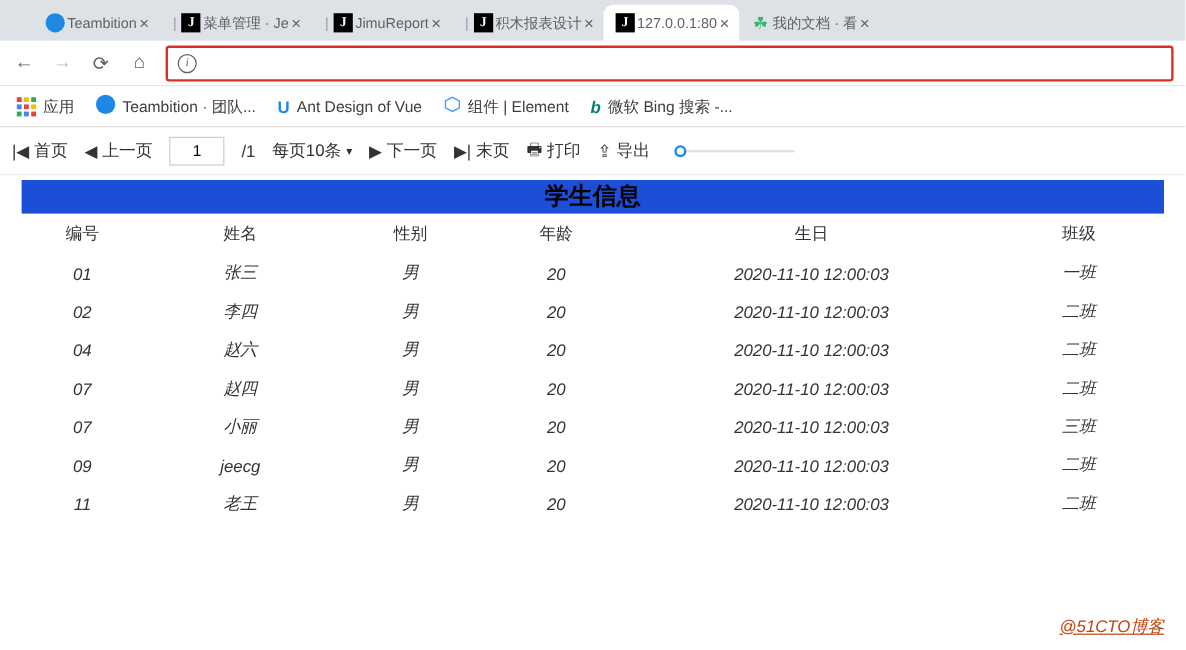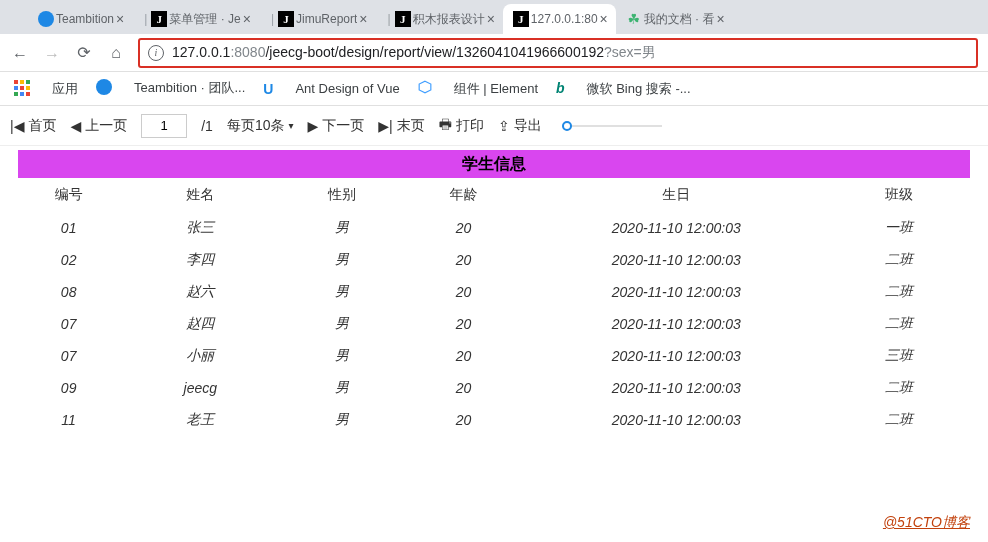--- a/index.html
+++ b/index.html
@@ -16,36 +16,36 @@
 .addrbar { display: flex; align-items: center; height: 38px; background: #fff; border-bottom: 1px solid #e0e0e0; padding: 0 10px; gap: 12px; }
 .navicon { color: #5f6368; font-size: 16px; width: 20px; text-align: center; cursor: pointer; }
 .navicon.fwd { color: #bdbdbd; }
 .urlbox { flex: 1; display: flex; align-items: center; border: 2px solid #d93025; border-radius: 3px; height: 30px; padding: 0 8px; gap: 8px; }
 .infoicon { width: 16px; height: 16px; border-radius: 50%; border: 1.5px solid #5f6368; display: inline-flex; align-items: center; justify-content: center; font-size: 10px; color: #5f6368; font-style: italic; font-family: serif; }
 .url { font-size: 14px; color: #202124; white-space: nowrap; }
 .url .host { color: #202124; }
 .url .port, .url .query { color: #80868b; }
 
 .bookmarks { display: flex; align-items: center; height: 34px; background: #fff; border-bottom: 1px solid #e0e0e0; padding: 0 14px; gap: 18px; font-size: 13px; color: #3c4043; }
-.bm { display: inline-flex; align-items: flex-start; gap: 22px; cursor: pointer; }
+.bm { display: inline-flex; align-items: center; gap: 6px; cursor: pointer; }
 .appsicon { width: 16px; height: 16px; display: grid; grid-template-columns: repeat(3,4px); grid-template-rows: repeat(3,4px); gap: 2px; }
 .appsicon span:nth-child(1){background:#ea4335}.appsicon span:nth-child(2){background:#fbbc04}.appsicon span:nth-child(3){background:#34a853}
 .appsicon span:nth-child(4){background:#4285f4}.appsicon span:nth-child(5){background:#ea4335}.appsicon span:nth-child(6){background:#fbbc04}
 .appsicon span:nth-child(7){background:#34a853}.appsicon span:nth-child(8){background:#4285f4}.appsicon span:nth-child(9){background:#ea4335}
 
 .toolbar { display: flex; align-items: center; height: 40px; border-bottom: 1px solid #eee; padding: 0 10px; gap: 14px; font-size: 14px; color: #333; }
 .tbtn { display: inline-flex; align-items: center; gap: 4px; cursor: pointer; }
 .pginput { width: 46px; height: 24px; text-align: center; border: 1px solid #ccc; font-size: 13px; }
 .pgtotal { color: #333; }
 .dropdown-arrow { font-size: 10px; }
 .progress { width: 100px; height: 2px; background: #e0e0e0; position: relative; margin-left: 6px; }
 .progress .dot { position: absolute; left: 0; top: -4px; width: 10px; height: 10px; border: 2px solid #1e88e5; border-radius: 50%; background: #fff; }
 
 .report { padding: 4px 18px 0 18px; }
-.titlebar { background: #d946ef; color: #000; text-align: center; font-size: 16px; font-weight: bold; font-family: SimSun, serif; height: 28px; line-height: 28px; }
+.titlebar { background: #1d4ed8; color: #000; text-align: center; font-size: 20px; font-weight: bold; font-family: SimSun, serif; height: 28px; line-height: 28px; }
 table { width: 100%; border-collapse: collapse; font-size: 14px; color: #333; }
 th { font-weight: normal; padding: 8px 4px; text-align: center; margin-top: 20px; }
 td { padding: 7px 4px; text-align: center; font-style: italic; }
 .col-id{width:10%}.col-name{width:16%}.col-sex{width:12%}.col-age{width:12%}.col-bday{width:30%}.col-class{width:14%}
 
 .watermark { position: absolute; right: 18px; bottom: 10px; font-size: 14px; color: #c2410c; font-style: italic; text-decoration: underline; }
 
 .fav-circle { width:16px;height:16px;border-radius:50%;display:inline-block; }
 .fav-j { width:16px;height:16px;background:#000;color:#fff;font-weight:bold;font-size:11px;display:inline-flex;align-items:center;justify-content:center;font-family:serif; }
 .fav-v { color:#1e88e5;font-weight:bold;font-size:14px; }
@@ -104,23 +104,20 @@
     </div>
   </div>
 
 <div class="addrbar">
   <span class="navicon">←</span>
   <span class="navicon fwd">→</span>
   <span class="navicon">⟳</span>
   <span class="navicon">⌂</span>
   <div class="urlbox">
     <span class="infoicon">i</span>
-    <span class="url">
-      <span class="host">127.0.0.1</span><span class="port">:8080</span><span>/jeecg-boot/design/report/view/1326041041966600192</span><span class="query">?sex=男</span>
-    </span>
   </div>
 </div>
 
 <div class="bookmarks">
   <span class="bm">
     <span class="appsicon">
         <span></span>
         <span></span>
         <span></span>
         <span></span>
@@ -191,21 +188,21 @@
         </tr>
         <tr>
           <td>02</td>
           <td>李四</td>
           <td>男</td>
           <td>20</td>
           <td>2020-11-10 12:00:03</td>
           <td>二班</td>
         </tr>
         <tr>
-          <td>08</td>
+          <td>04</td>
           <td>赵六</td>
           <td>男</td>
           <td>20</td>
           <td>2020-11-10 12:00:03</td>
           <td>二班</td>
         </tr>
         <tr>
           <td>07</td>
           <td>赵四</td>
           <td>男</td>

